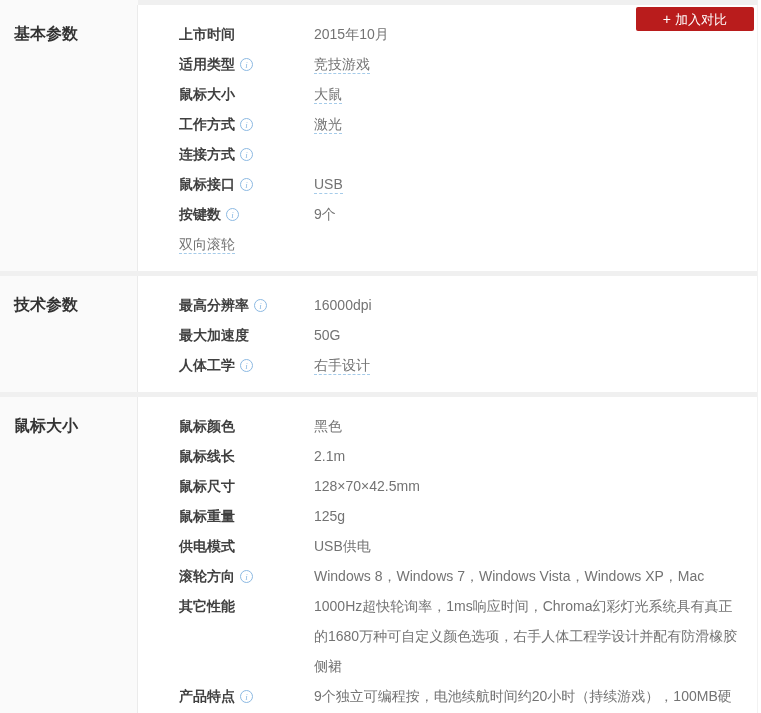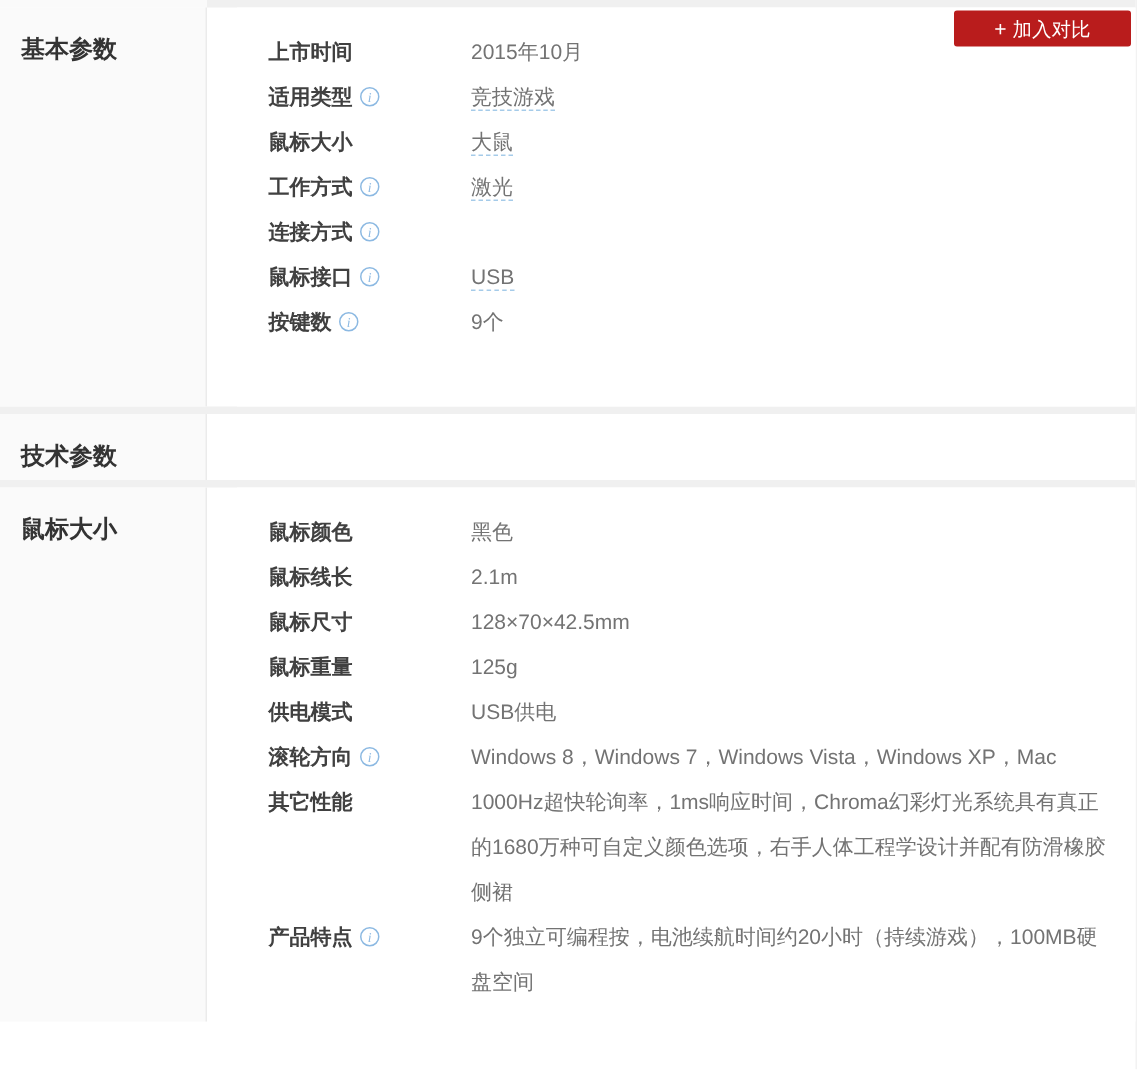--- a/index.html
+++ b/index.html
@@ -139,28 +139,45 @@
     <div class="row-label"><span>鼠标接口</span><span class="info-icon">i</span></div>
     <div class="row-value"><span class="val-link">USB</span></div>
   </div>
 
   <div class="spec-row">
     <div class="row-label"><span>按键数</span><span class="info-icon">i</span></div>
     <div class="row-value"><span>9个</span></div>
   </div>
 
   <div class="spec-row">
+    <div class="row-value"><span class="val-link">双向滚轮</span></div>
   </div>
 </div>
   </div>
 <div class="gap"></div>
   <div class="section">
     <div class="section-left">
       <div class="section-title">技术参数</div>
     </div>
+    <div class="section-right">
+  <div class="spec-row">
+    <div class="row-label"><span>最高分辨率</span><span class="info-icon">i</span></div>
+    <div class="row-value"><span>16000dpi</span></div>
+  </div>
+
+  <div class="spec-row">
+    <div class="row-label"><span>最大加速度</span></div>
+    <div class="row-value"><span>50G</span></div>
+  </div>
+
+  <div class="spec-row">
+    <div class="row-label"><span>人体工学</span><span class="info-icon">i</span></div>
+    <div class="row-value"><span class="val-link">右手设计</span></div>
+  </div>
+</div>
   </div>
 <div class="gap"></div>
   <div class="section">
     <div class="section-left">
       <div class="section-title">鼠标大小</div>
     </div>
     <div class="section-right">
   <div class="spec-row">
     <div class="row-label"><span>鼠标颜色</span></div>
     <div class="row-value"><span>黑色</span></div>

